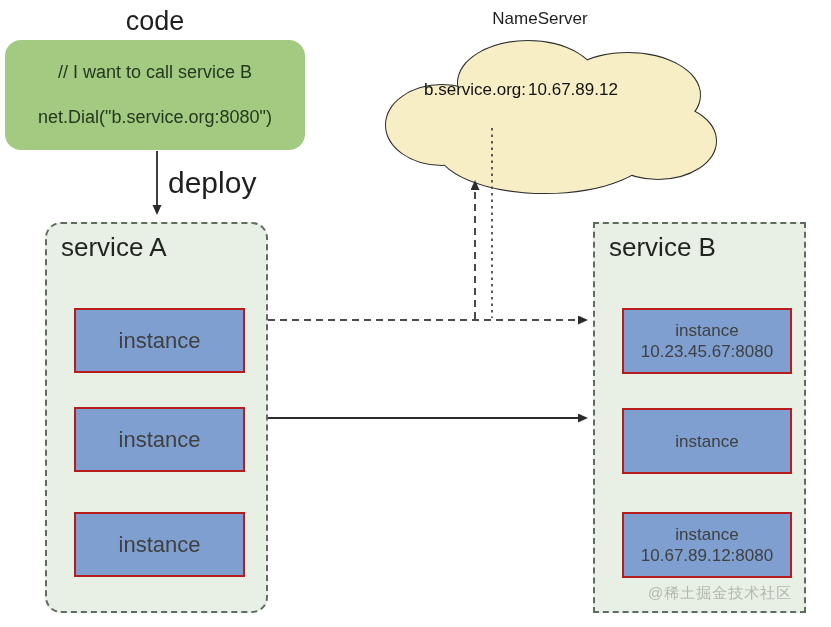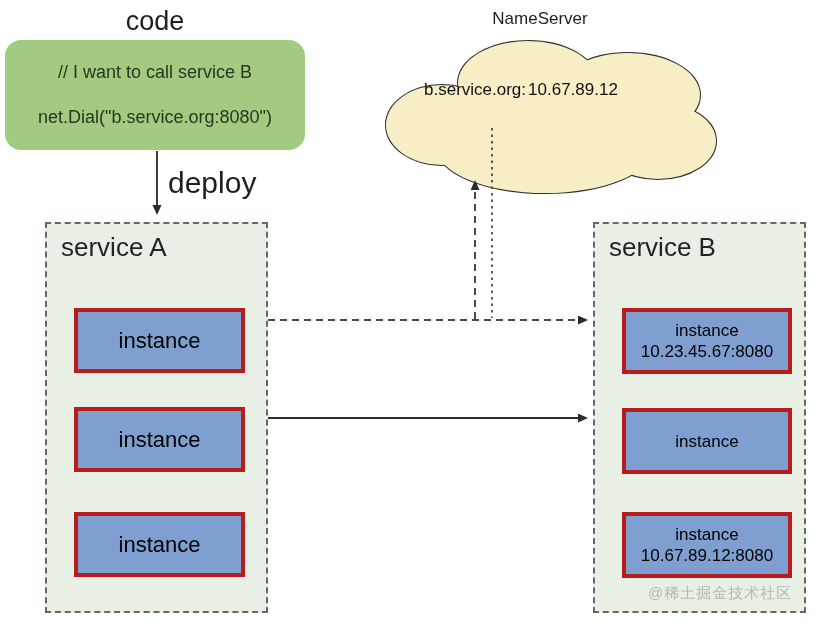--- a/index.html
+++ b/index.html
@@ -24,27 +24,27 @@
   .cloud-content{
     left:424px;top:77px;display:flex;align-items:center;gap:2px;z-index:4;
     font-size:17px;color:#111;
   }
   .cloud-content .domain{white-space:nowrap;}
   .cloud-content .ips div{line-height:25px;white-space:nowrap;}
   
   .service{
     background:#e8efe4;border:2px dashed #616c61;box-sizing:border-box;
   }
-  .service-a{left:45px;top:222px;width:223px;height:391px;}
+  .service-a{left:45px;top:222px;width:223px;height:391px;border-radius:16px;}
   .service-b{left:593px;top:222px;width:213px;height:391px;}
   .service-title{position:absolute;left:14px;top:8px;font-size:26px;color:#1f241f;}
   .instance{
-    position:absolute;background:#7e9fd0;border:4px solid #b91c1c;box-sizing:border-box;
+    position:absolute;background:#7e9fd0;border:2px solid #b91c1c;box-sizing:border-box;
     display:flex;flex-direction:column;justify-content:center;align-items:center;
-    color:#000000;text-align:center;
+    color:#404040;text-align:center;
   }
   .service-a .instance{left:27px;width:171px;height:65px;font-size:22px;}
   .service-b .instance{left:27px;width:170px;height:66px;font-size:17px;line-height:21px;}
   .row1{top:84px;} .row2{top:183px;} .row3{top:288px;}
   .service-b .row2{top:184px;}
   
   .arrow-layer{left:0;top:0;width:831px;height:627px;z-index:5;pointer-events:none;}
   
   .watermark{left:648px;top:584px;font-size:15px;color:#b2b8ae;letter-spacing:1px;z-index:6;}
 </style>

